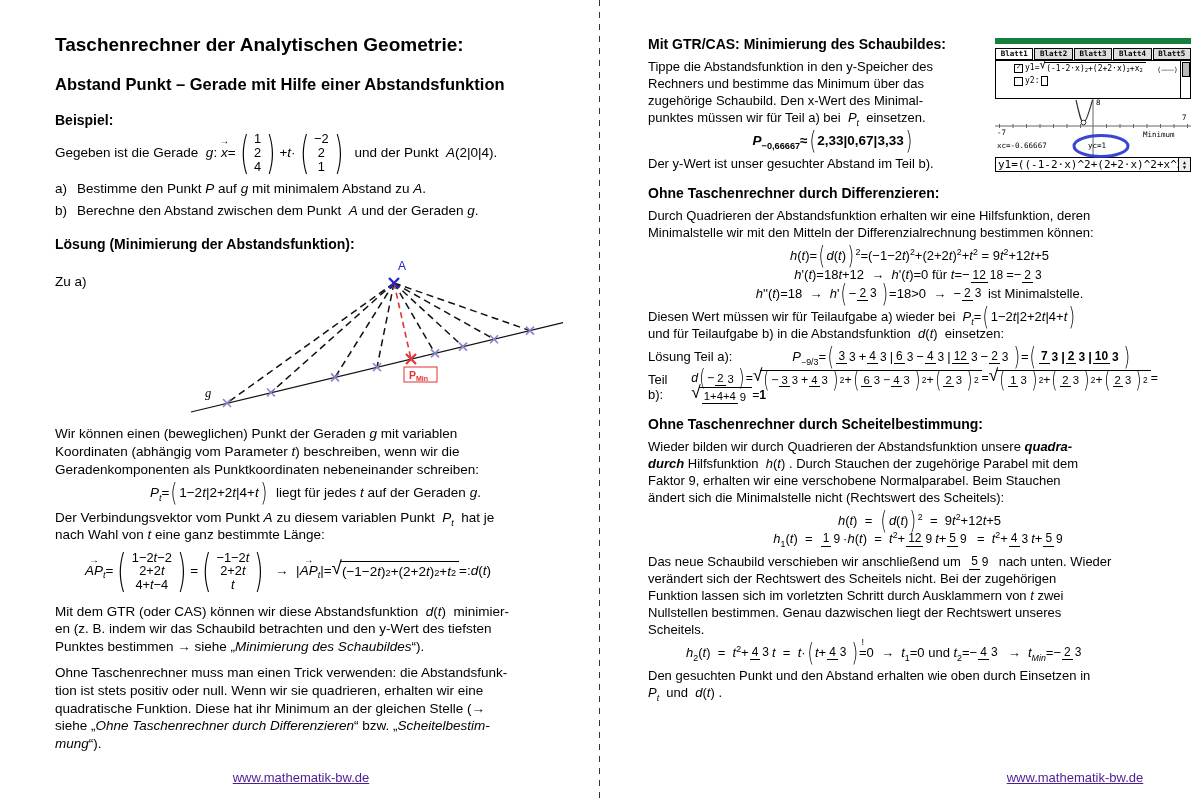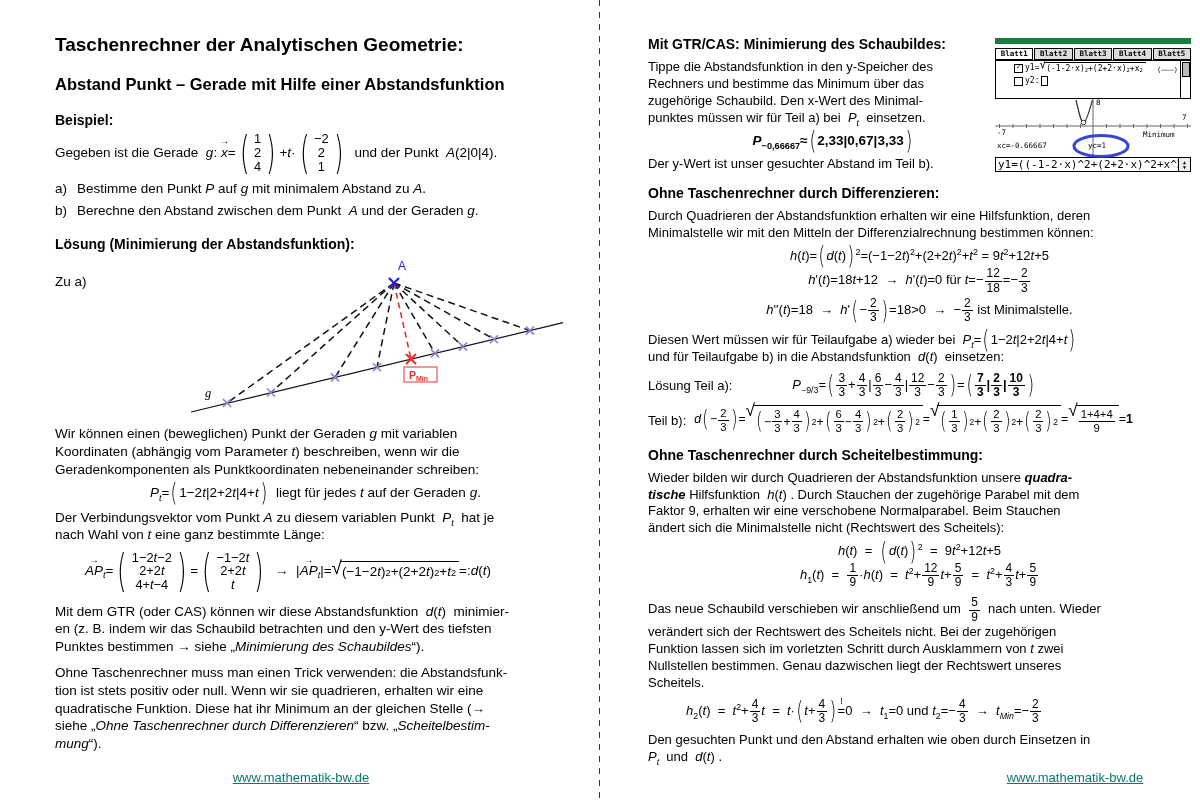--- a/index.html
+++ b/index.html
@@ -20,30 +20,30 @@
   .items{margin-top:6px;}
   .item{display:flex;gap:10px;margin-top:7px;}
   .zu-a-wrap{position:relative;height:160px;margin-top:6px;}
   .zu-a{position:absolute;left:0;top:16px;}
   .diag{position:absolute;left:128px;top:0;}
   .mline{margin:6px 0 0;line-height:1.25;}
   .mcenter{text-align:center;}
   .mindent{margin-left:30px;}
   .mrow{display:flex;align-items:center;margin-top:6px;gap:8px;}
   .footer{position:absolute;text-align:center;font-size:13px;}
-  .flink{color:#0f766e;text-decoration:underline;cursor:pointer;}
+  .flink{color:#4c1d95;text-decoration:underline;cursor:pointer;}
   
   i{font-style:italic;}
   sup,sub{font-size:68%;line-height:0;}
   .cvec{display:inline-flex;align-items:center;vertical-align:middle;}
   .cvec .par{display:inline-block;font-size:330%;font-weight:200;line-height:0.95;
        transform:scaleX(.55);font-family:"DejaVu Sans",sans-serif;}
   .cvec .col{display:inline-flex;flex-direction:column;align-items:center;
        line-height:1.08;font-size:95%;padding:0 1px;}
-  .fr{display:inline-flex;flex-direction:column;align-items:center;vertical-align:middle;
+  .fr{display:inline-flex;flex-direction:row;align-items:center;vertical-align:middle;
        line-height:1.12;font-size:92%;padding:0 1px;text-align:center;}
   .fr .fn{border-bottom:1px solid #000;padding:0 2px;}
   .fr .fd{padding:0 2px;}
   .bp{display:inline-block;font-size:185%;font-weight:200;line-height:0.6;
        vertical-align:-0.18em;transform:scaleX(.7);font-family:"DejaVu Sans",sans-serif;}
   .sq{display:inline-flex;align-items:center;vertical-align:middle;}
   .sq .sqs{font-size:140%;line-height:0.8;margin-right:-2px;align-self:flex-start;transform:translateY(-1px);}
   .sq .sqb{border-top:1.2px solid #000;padding:2px 3px 0 2px;display:inline-flex;align-items:center;flex-wrap:nowrap;}
   .va{position:relative;display:inline-block;}
   .va::after{content:"→";position:absolute;left:50%;transform:translateX(-50%);
@@ -341,21 +341,21 @@
           <span class="sqb">
             <span class="fr">
               <span class="fn">1+4+4</span>
               <span class="fd">9</span>
             </span>
           </span>
         </span>=<b>1</b></span>
   </div>
 
   <div class="h3">Ohne Taschenrechner durch Scheitelbestimmung:</div>
-  <div class="p">Wieder bilden wir durch Quadrieren der Abstandsfunktion unsere <b><i>quadra-</i><br><i>tische</i></b> Hilfsfunktion&nbsp; <i>h</i>(<i>t</i>) . Durch Stauchen der zugehörige Parabel mit dem<br>Faktor 9, erhalten wir eine verschobene Normalparabel. Beim Stauchen<br>ändert sich die Minimalstelle nicht (Rechtswert des Scheitels):</div>
+  <div class="p">Wieder bilden wir durch Quadrieren der Abstandsfunktion unsere <b><i>quadra-</i><br><i>durch</i></b> Hilfsfunktion&nbsp; <i>h</i>(<i>t</i>) . Durch Stauchen der zugehörige Parabel mit dem<br>Faktor 9, erhalten wir eine verschobene Normalparabel. Beim Stauchen<br>ändert sich die Minimalstelle nicht (Rechtswert des Scheitels):</div>
   <div class="mline mcenter"><i>h</i>(<i>t</i>)&nbsp; =&nbsp; <span class="bp">(</span><i>d</i>(<i>t</i>)<span class="bp">)</span><sup>2</sup>&nbsp; =&nbsp; 9<i>t</i><sup>2</sup>+12<i>t</i>+5</div>
   <div class="mline mcenter" style="margin-top:2px;"><i>h</i><sub>1</sub>(<i>t</i>)&nbsp; =&nbsp; <span class="fr">
         <span class="fn">1</span>
         <span class="fd">9</span>
       </span>·<i>h</i>(<i>t</i>)&nbsp; =&nbsp; <i>t</i><sup>2</sup>+<span class="fr">
         <span class="fn">12</span>
         <span class="fd">9</span>
       </span><i>t</i>+<span class="fr">
         <span class="fn">5</span>
         <span class="fd">9</span>

